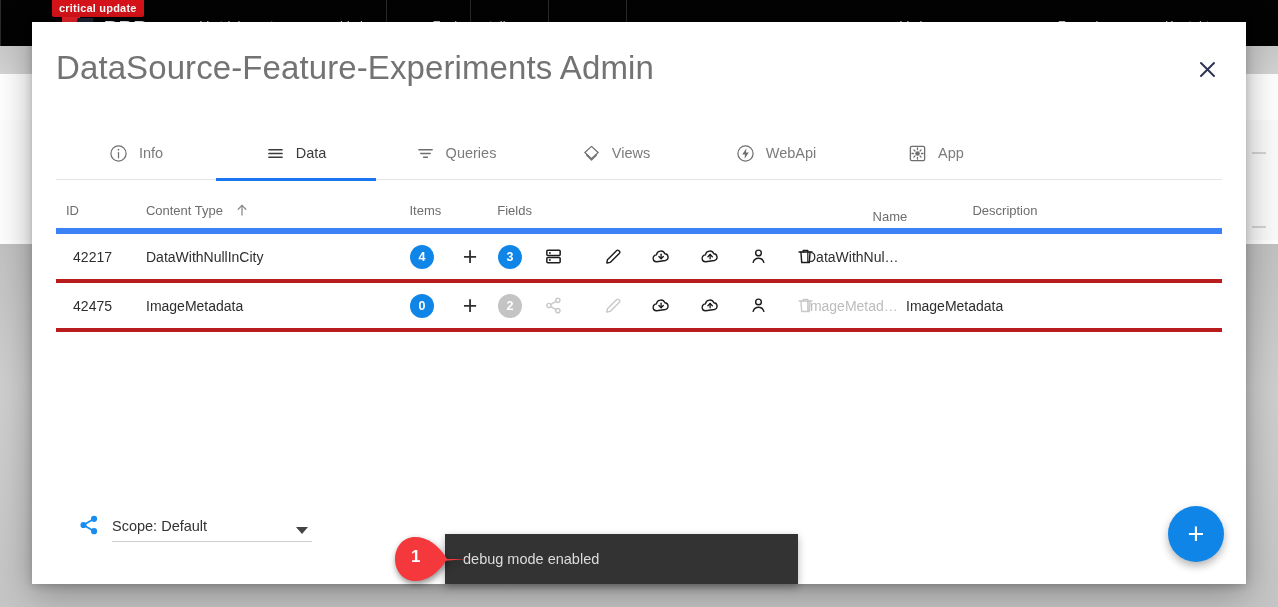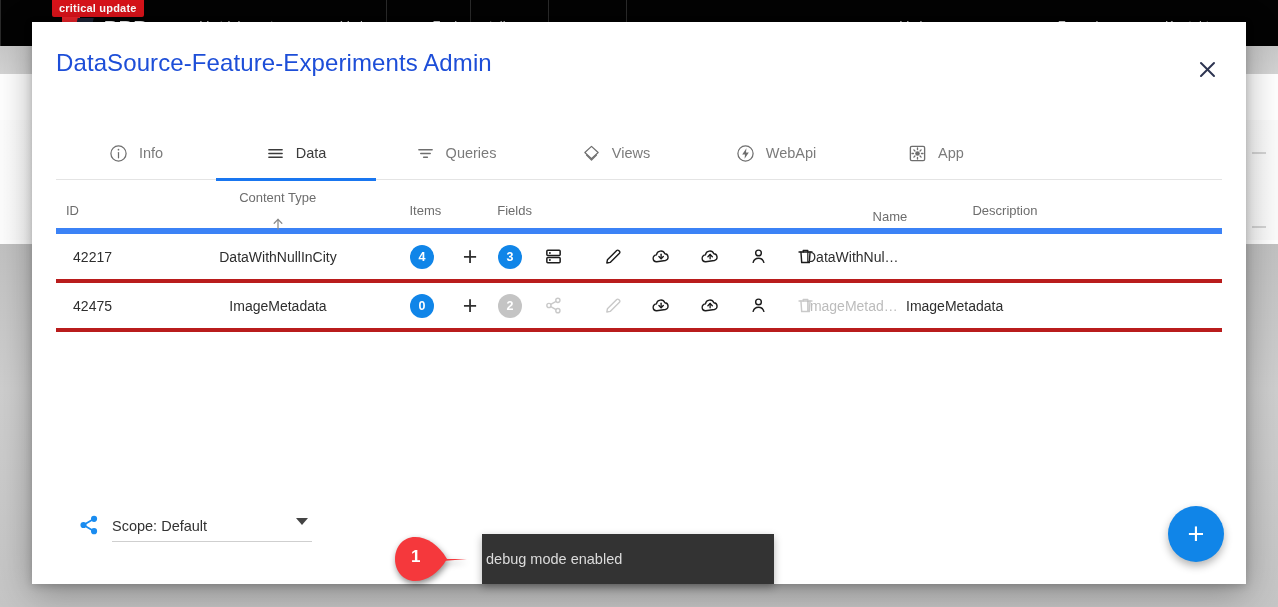--- a/index.html
+++ b/index.html
@@ -80,21 +80,21 @@
   #modal {
     position: absolute;
     left: 32px; top: 22px;
     width: 1214px; height: 562px;
     background: #ffffff;
     box-shadow: 0 9px 34px rgba(0,0,0,.32), 0 2px 8px rgba(0,0,0,.18);
     overflow: hidden;
   }
   .modal-title {
     position: absolute; left: 24px; top: 27px;
-    font-size: 24px; color: #1d4ed8; font-weight: normal;
+    font-size: 33px; color: #737373; font-weight: normal;
     letter-spacing: .1px;
     white-space: nowrap;
   }
   .modal-close {
     position: absolute; right: 22px; top: 30px;
     width: 34px; height: 34px;
     display: flex; align-items: center; justify-content: center;
     cursor: pointer;
     color: #2c3350;
   }
@@ -136,21 +136,21 @@
     font-size: 13px; color: #6d6d6d;
   }
   .trow {
     display: flex; align-items: center;
     height: 49px;
     border-bottom: 4px solid #b91c1c;
     font-size: 14px; color: #2e2e2e;
   }
   .c-id        { width: 64px; text-align: right; padding-right: 8px; }
   .c-id-h      { width: 64px; text-align: left; padding-left: 10px; }
-  .c-type      { width: 290px; padding-left: 26px; display:flex; align-items:center; gap:12px;flex-direction:column;}
+  .c-type      { width: 290px; padding-left: 26px; display:flex; align-items:center; gap:12px;}
   .c-items     { width: 88px; display: flex; align-items: center; justify-content: flex-start; gap: 25px; }
   .c-fields    { width: 88px; display: flex; align-items: center; justify-content: flex-start; gap: 22px; }
   .c-actions   { width: 220px; display: flex; align-items: center; gap: 28px; padding-left: 18px;}
   .c-name      { width: 100px; }
   .c-desc      { width: 250px; }
   .h-items     { width: 88px; }
   .h-fields    { width: 376px; }
   .h-name      { width: 100px; margin-top: 12px; }
   .h-desc      { width: 250px; }
 
@@ -177,21 +177,21 @@
   
   .scope {
     position: absolute; left: 46px; bottom: 42px;
     display: flex; align-items: flex-end; gap: 12px;
   }
   .scope-icon { color: #1a8cf0; display:flex; align-items:center; padding-bottom: 6px; }
   .scope-field {
     width: 200px;
     border-bottom: 1px solid #cfcfcf;
     padding-bottom: 7px;
-    display: flex; align-items: flex-start; justify-content: space-between;
+    display: flex; align-items: flex-end; justify-content: space-between;
     font-size: 14.5px; color: #333333;
     cursor: pointer;
   }
   .caret {
     width: 0; height: 0;
     border-left: 6px solid transparent;
     border-right: 6px solid transparent;
     border-top: 7px solid #444444;
     margin-right: 4px;
   }
@@ -202,26 +202,26 @@
     background: #1085e8;
     box-shadow: 0 4px 9px rgba(0,0,0,.30);
     display: flex; align-items: center; justify-content: center;
     color: #ffffff; font-size: 29px; font-weight: 300; line-height: 1;
     cursor: pointer;
   }
 
   
   #toast {
     position: absolute;
-    left: 482px; top: 534px;
-    width: 292px; height: 50px;
+    left: 445px; top: 534px;
+    width: 353px; height: 50px;
     background: #333333;
     color: #dcdcdc;
     display: flex; align-items: center;
-    padding-left: 4px;
+    padding-left: 18px;
     font-size: 14.5px;
     box-shadow: 0 3px 8px rgba(0,0,0,.3);
   }
   #marker {
     position: absolute;
     left: 393px; top: 535px;
     width: 78px; height: 48px;
     filter: drop-shadow(1px 3px 3px rgba(0,0,0,.45));
   }
   #marker .num {

